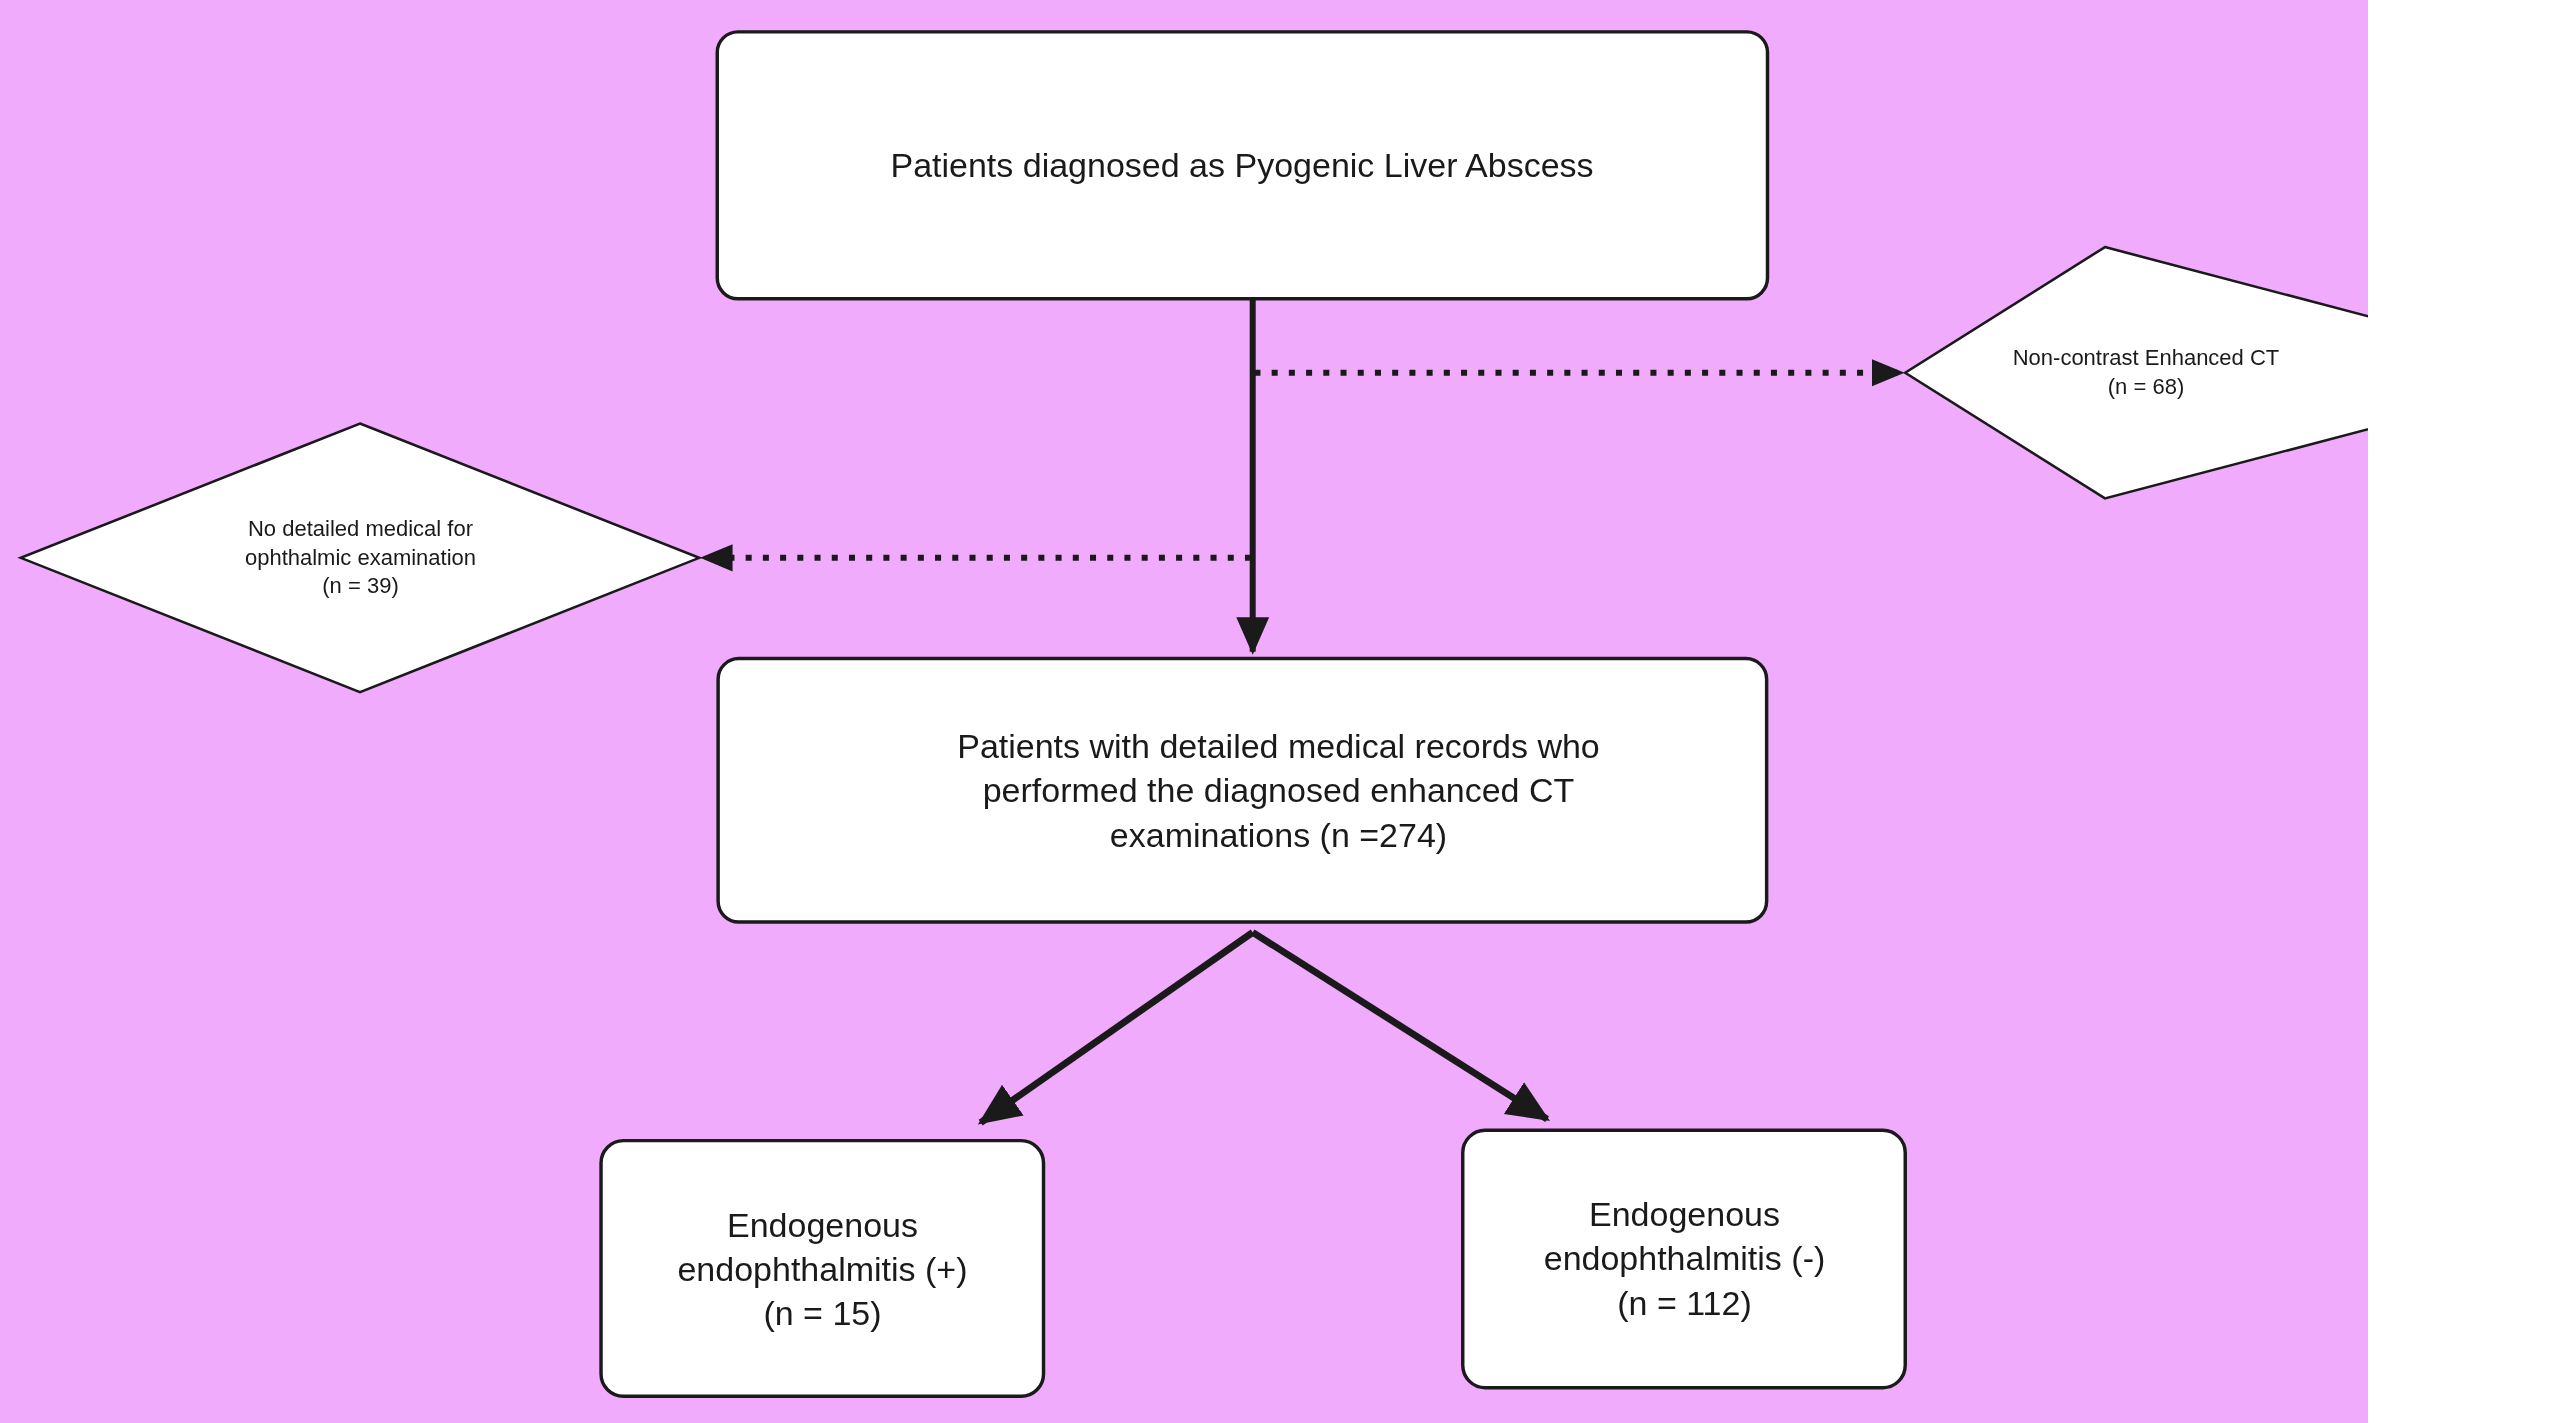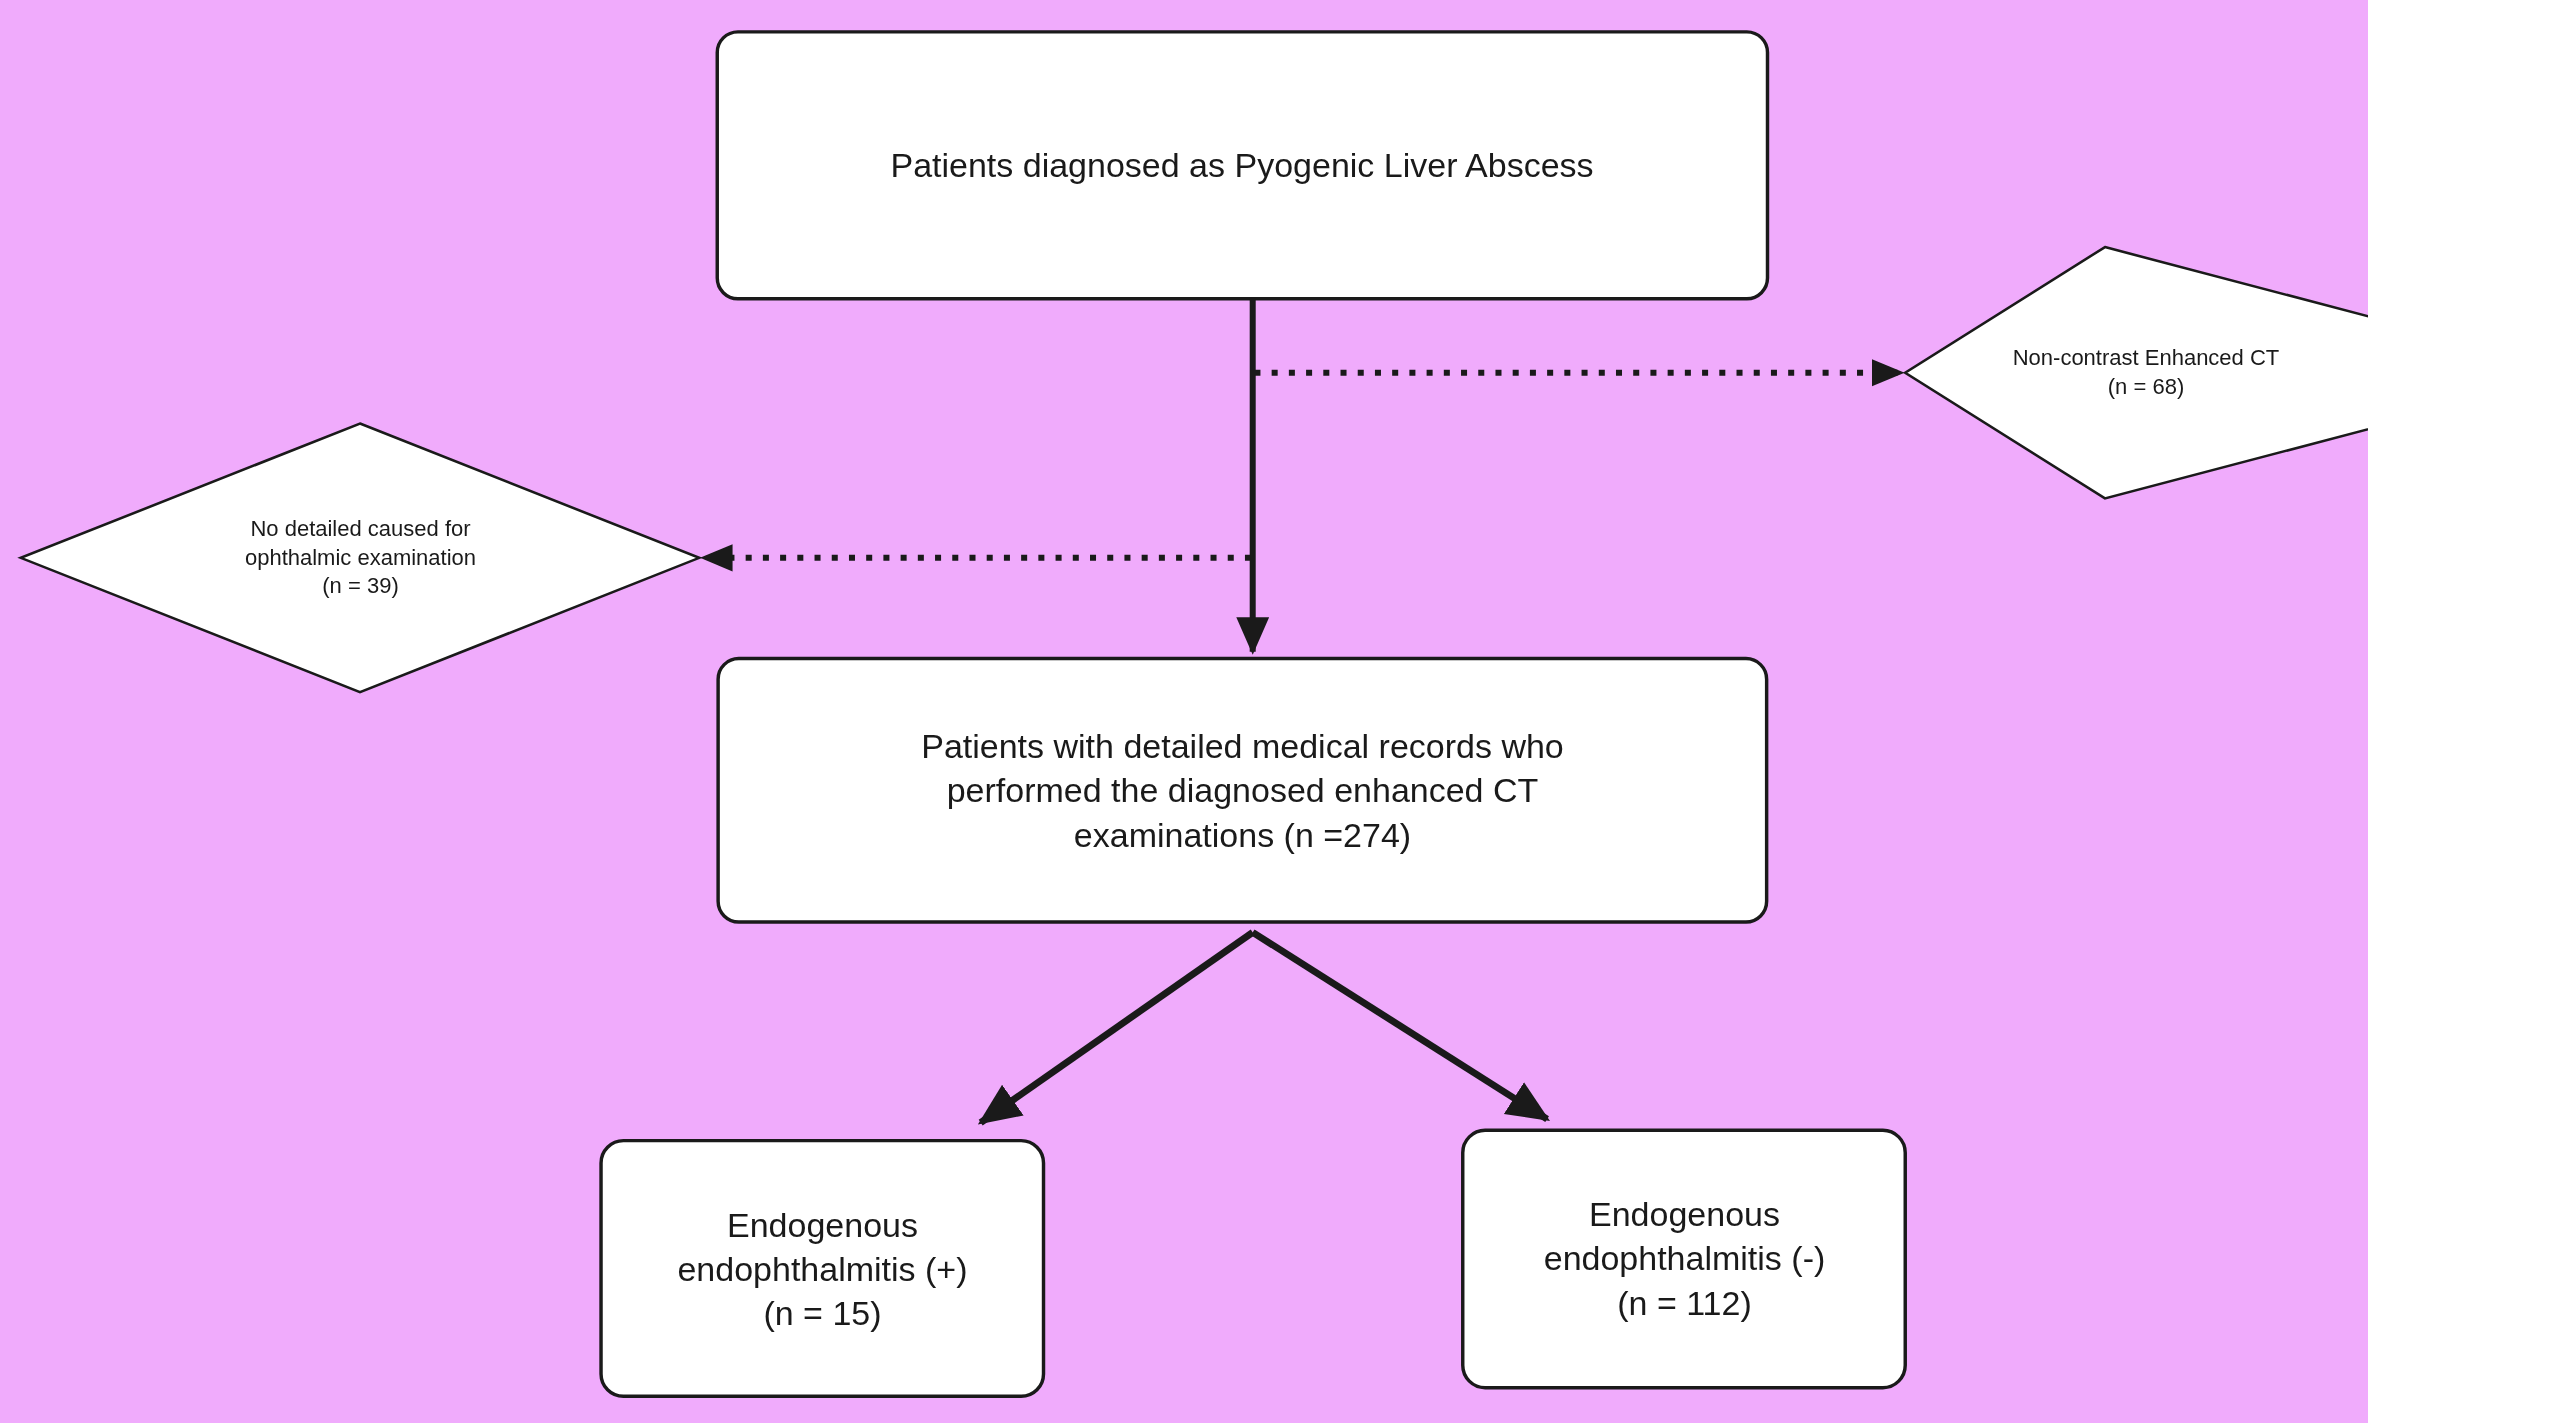--- a/index.html
+++ b/index.html
@@ -73,21 +73,21 @@
 
     <line x1="1455" y1="1083" x2="1139" y2="1304" stroke="#1a1a1a" stroke-width="8" marker-end="url(#arrow-solid)"></line>
 
     <line x1="1455" y1="1083" x2="1797" y2="1300" stroke="#1a1a1a" stroke-width="8" marker-end="url(#arrow-solid)"></line>
   </svg>
 
   <div class="node-text box-text" style="left:717px; top:32px; width:1050px; height:267px;">
     <span class="ln">Patients diagnosed as Pyogenic Liver Abscess</span>
   </div>
 
-  <div class="node-text box-text" style="left:718px; top:659px; width:1049px; height:263px;">
+  <div class="node-text box-text" style="left:718px; top:659px; width:1049px; height:263px;padding-left:36px;">
     <span class="ln">Patients with detailed medical records who</span>
     <span class="ln">performed the diagnosed enhanced CT</span>
     <span class="ln">examinations (n =274)</span>
   </div>
 
   <div class="node-text box-text" style="left:601px; top:1141px; width:443px; height:256px;">
     <span class="ln">Endogenous</span>
     <span class="ln">endophthalmitis (+)</span>
     <span class="ln">(n = 15)</span>
   </div>
@@ -97,19 +97,19 @@
     <span class="ln">endophthalmitis (-)</span>
     <span class="ln">(n = 112)</span>
   </div>
 
   <div class="node-text diamond-text" style="left:1905px; top:287px; width:482px; height:172px;">
     <span class="ln">Non-contrast Enhanced CT</span>
     <span class="ln">(n = 68)</span>
   </div>
 
   <div class="node-text diamond-text" style="left:102px; top:472px; width:517px; height:172px;">
-    <span class="ln">No detailed caused for</span>
+    <span class="ln">No detailed medical for</span>
     <span class="ln">ophthalmic examination</span>
     <span class="ln">(n = 39)</span>
   </div>
 
 </div>
 
 
 </body></html>

